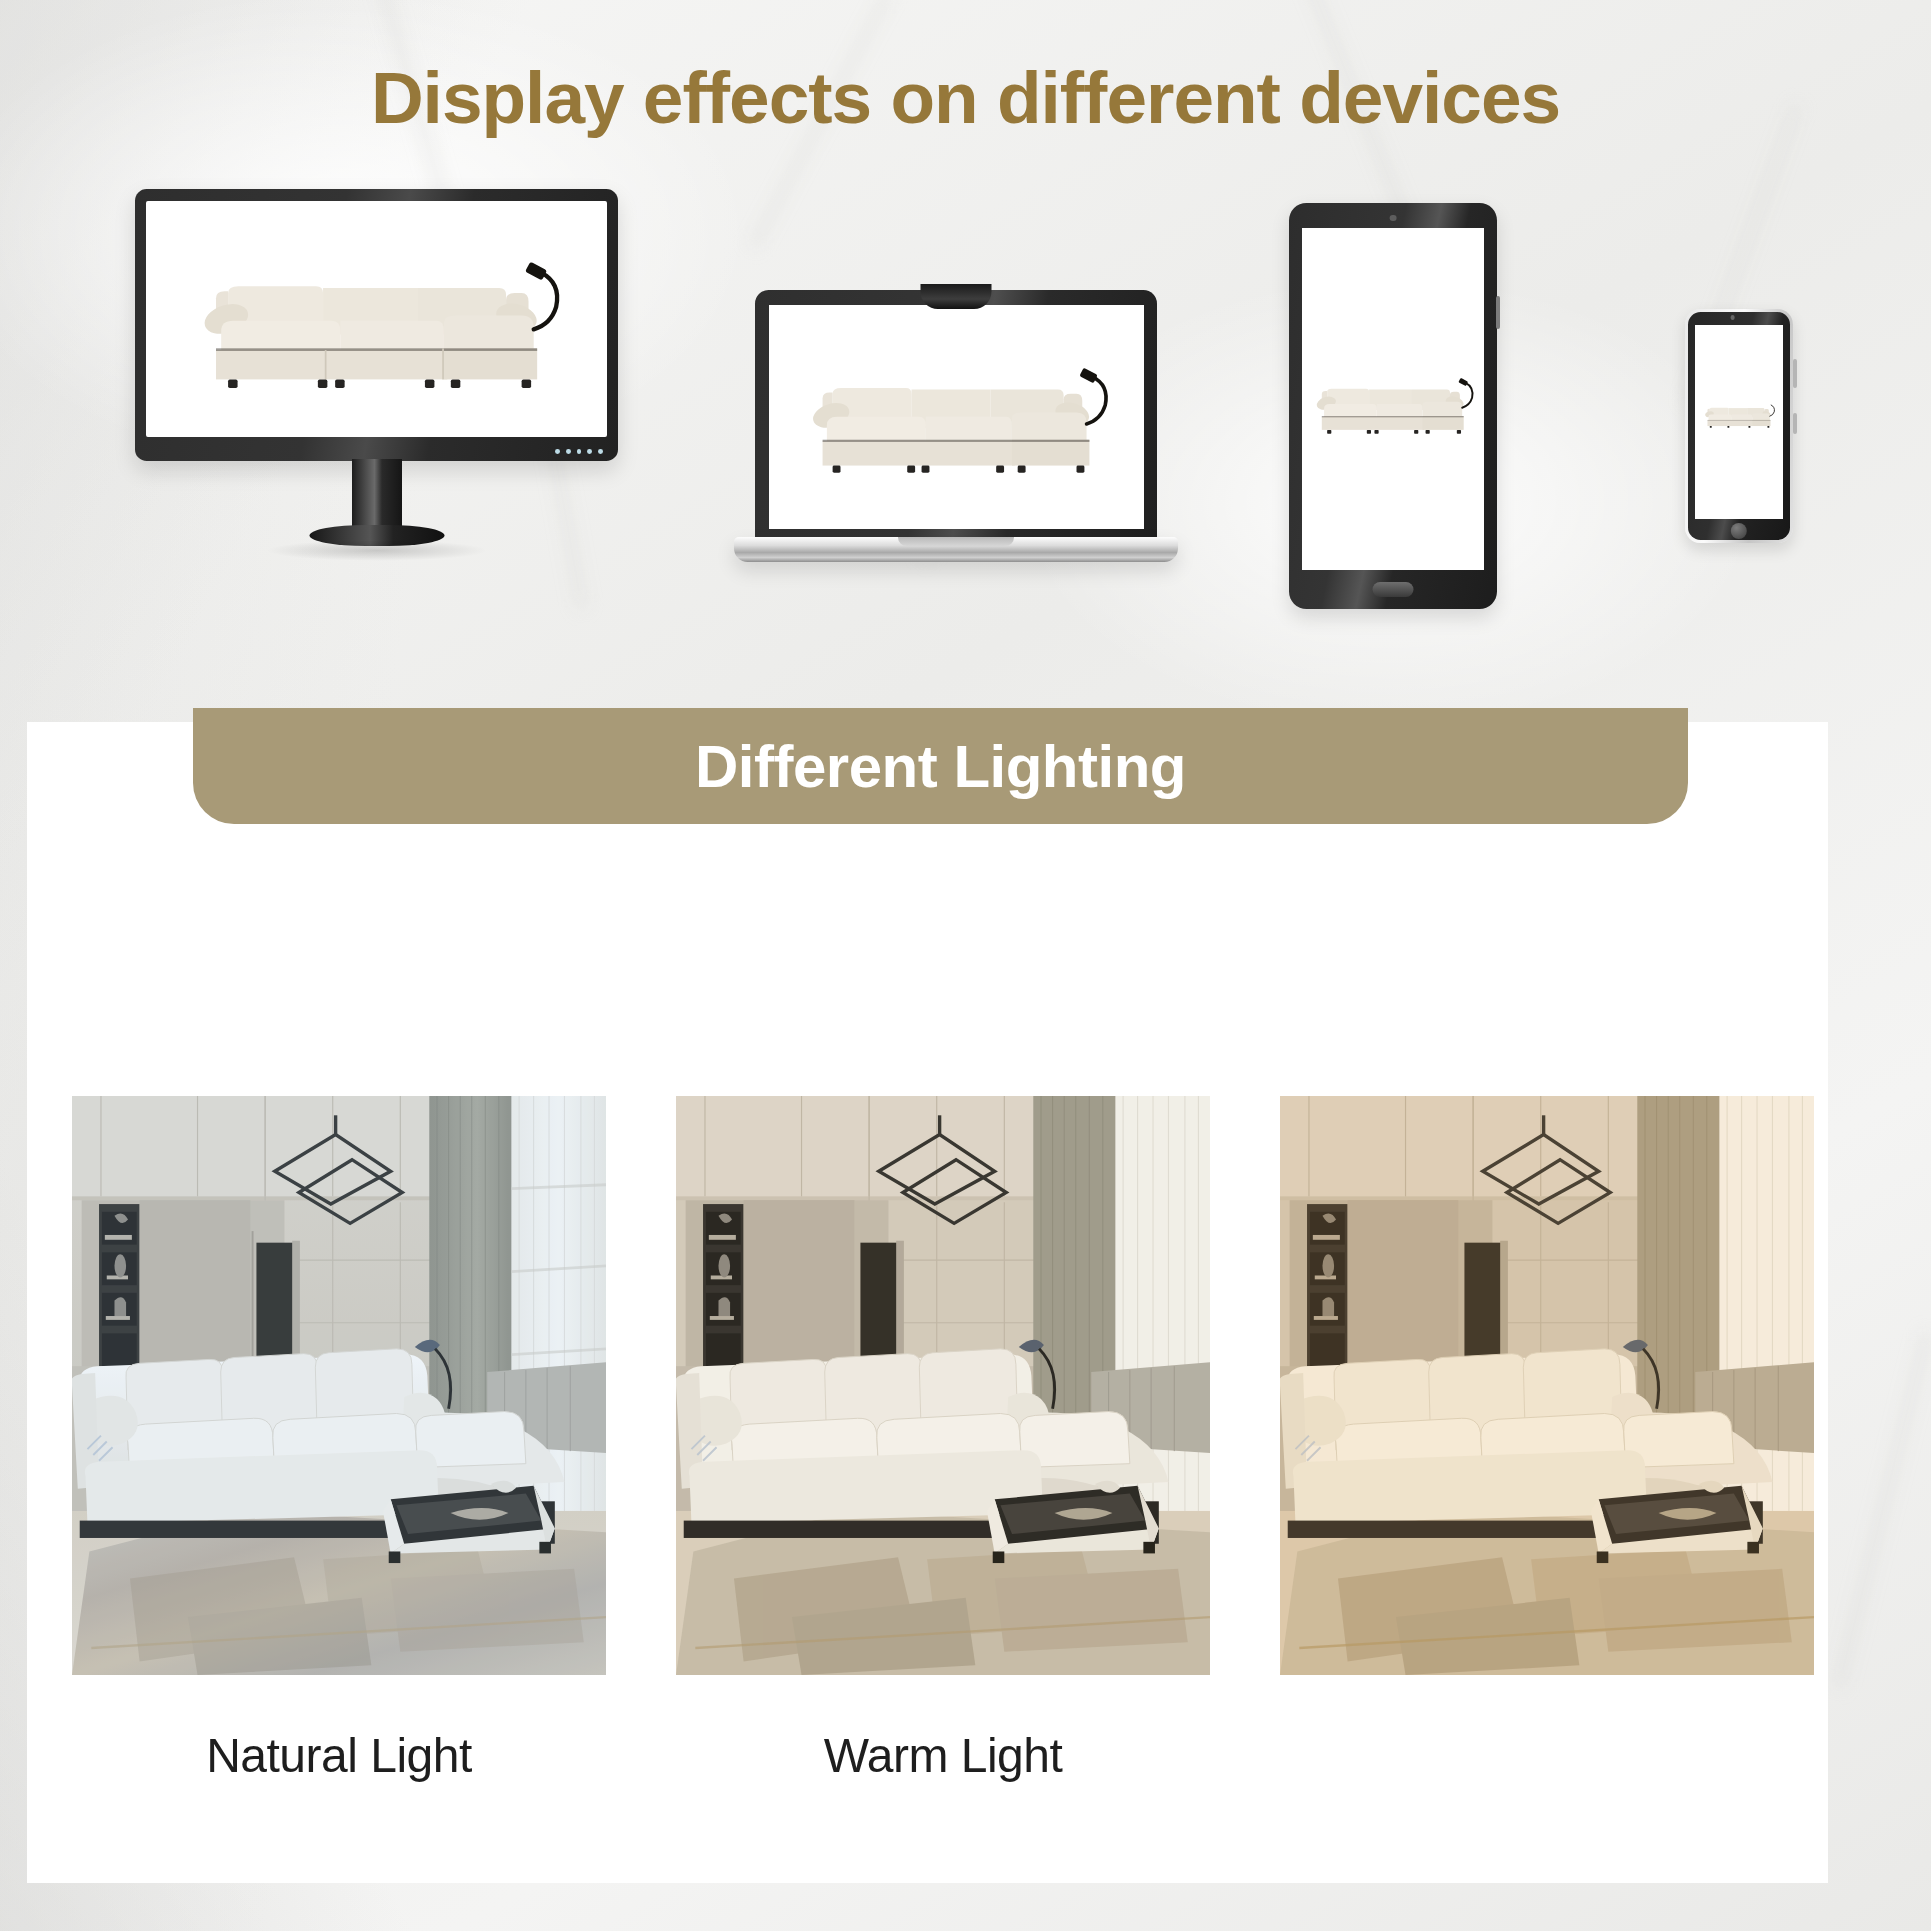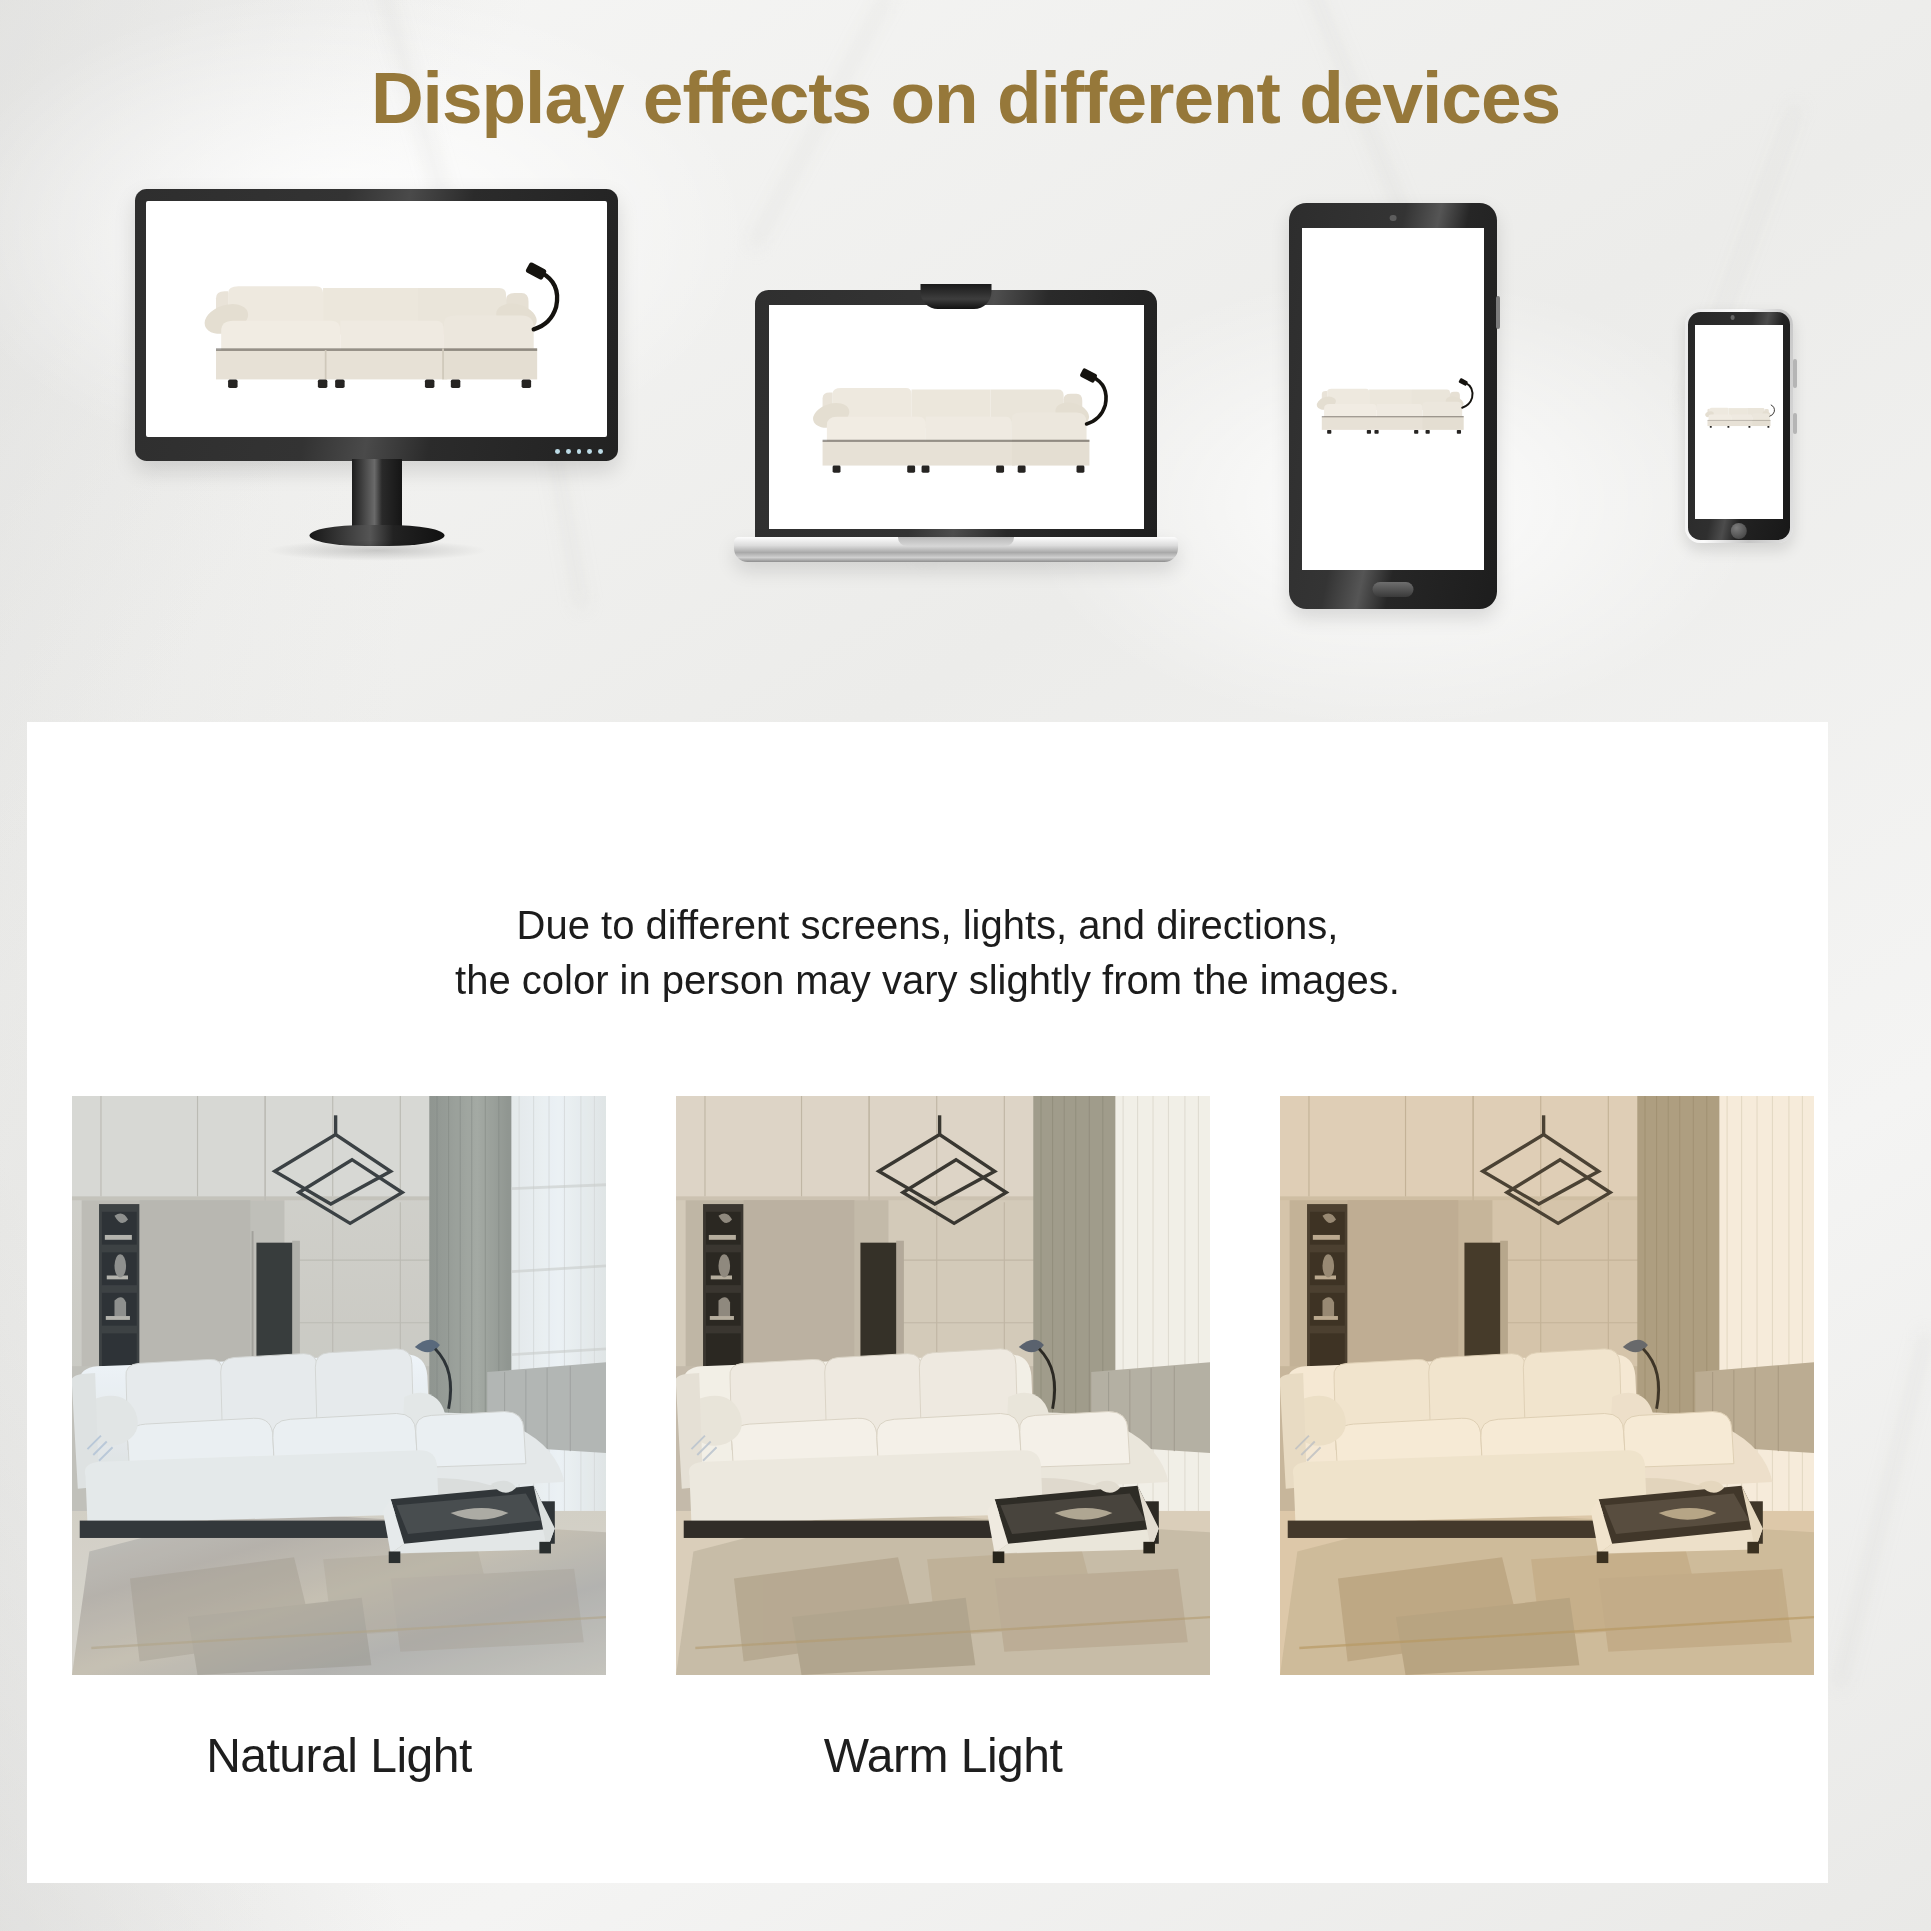--- a/index.html
+++ b/index.html
@@ -361,25 +361,24 @@
         </div>
       </div>
       <div class="sidebtn" style="top:50px;  height:29px;"></div>
       <div class="sidebtn" style="top:104px; height:21px;"></div>
     </div>
 
   </div>
 
   <div id="card"></div>
 
-
-  <div id="note">
-    <div>Due to different screens, lights, and directions,</div>
-    <div>the color in person may vary slightly from the images.</div>
+  <div id="banner">
+    <div id="banner-title">Different Lighting</div>
   </div>
+
 
   <div id="photos">
 
     <div class="photo-wrap">
       <div class="photo">
         <svg viewBox="0 0 553 600" width="534" height="579" preserveAspectRatio="none">
           <defs>
             <linearGradient id="wallA" x1="0" y1="0" x2="0" y2="1">
               <stop offset="0" stop-color="#ded7cb"></stop>
                 <stop offset="1" stop-color="#cfc7b9"></stop>

